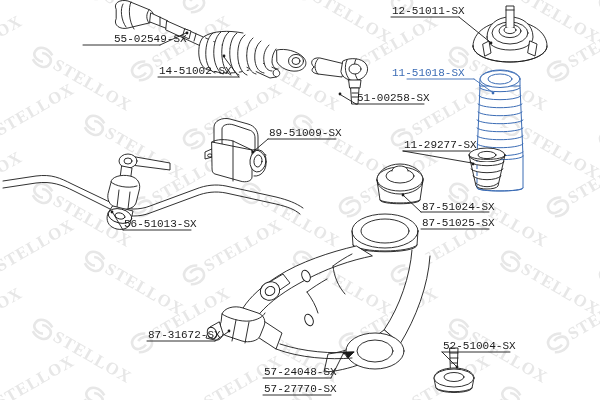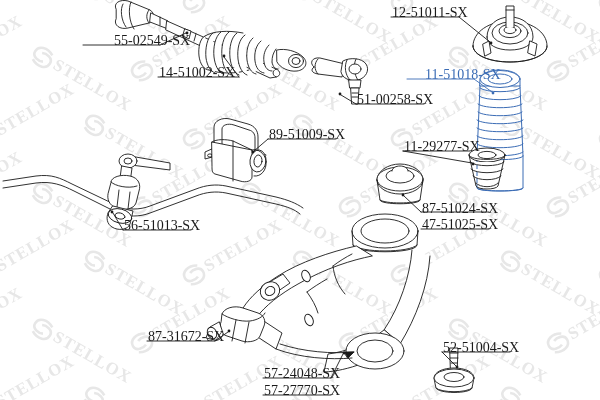--- a/index.html
+++ b/index.html
@@ -5,22 +5,22 @@
   html,body{margin:0;padding:0;background:#ffffff;}
   #root{
     position:relative;width:600px;height:400px;overflow:hidden;
     background:#ffffff;
     font-family:"Liberation Serif", serif;
   }
   #wm{position:absolute;left:0;top:0;width:600px;height:400px;pointer-events:none;}
   #art{position:absolute;left:0;top:0;width:600px;height:400px;}
   .lbl{
     position:absolute;
-    font-family:Liberation Serif, serif;
-    font-size:14px;
+    font-family:Liberation Mono, monospace;
+    font-size:11px;
     color:#1a1a1a;
     white-space:nowrap;
     letter-spacing:0px;
     line-height:1.05;
   }
   .lbl.hl{color:#3b6cb5;}
 </style>
 </head>
 <body>
 
@@ -411,26 +411,26 @@
         <path d="M331,378 L343,354"></path>
         <circle cx="344" cy="353" r="1.4" fill="#1a1a1a" stroke="none"></circle>
       </g>
     </g>
   </svg>
 
   <div id="labels">
       <div class="lbl" style="left: 84px; top: 34px; padding-left: 30px;">55-02549-SX</div>
       <div class="lbl" style="left: 159px; top: 66px;">14-51002-SX</div>
       <div class="lbl" style="left: 392px; top: 6px;">12-51011-SX</div>
-      <div class="lbl hl" style="left: 425px; top: 68px; text-align: right;">11-51018-SX</div>
+      <div class="lbl hl" style="left: 392px; top: 68px; text-align: right;">11-51018-SX</div>
       <div class="lbl" style="left: 357px; top: 93px;">51-00258-SX</div>
       <div class="lbl" style="left: 269px; top: 128px;">89-51009-SX</div>
       <div class="lbl" style="left: 404px; top: 140px;">11-29277-SX</div>
       <div class="lbl" style="left: 124px; top: 219px;">56-51013-SX</div>
       <div class="lbl" style="left: 422px; top: 202px;">87-51024-SX</div>
-      <div class="lbl" style="left: 422px; top: 218px;">47-51025-SX</div>
+      <div class="lbl" style="left: 422px; top: 218px;">87-51025-SX</div>
       <div class="lbl" style="left: 148px; top: 330px;">87-31672-SX</div>
       <div class="lbl" style="left: 443px; top: 341px;">52-51004-SX</div>
       <div class="lbl" style="left: 264px; top: 367px;">57-24048-SX</div>
       <div class="lbl" style="left: 264px; top: 384px;">57-27770-SX</div>
     </div>
 
 </div>
 
 </body></html>

